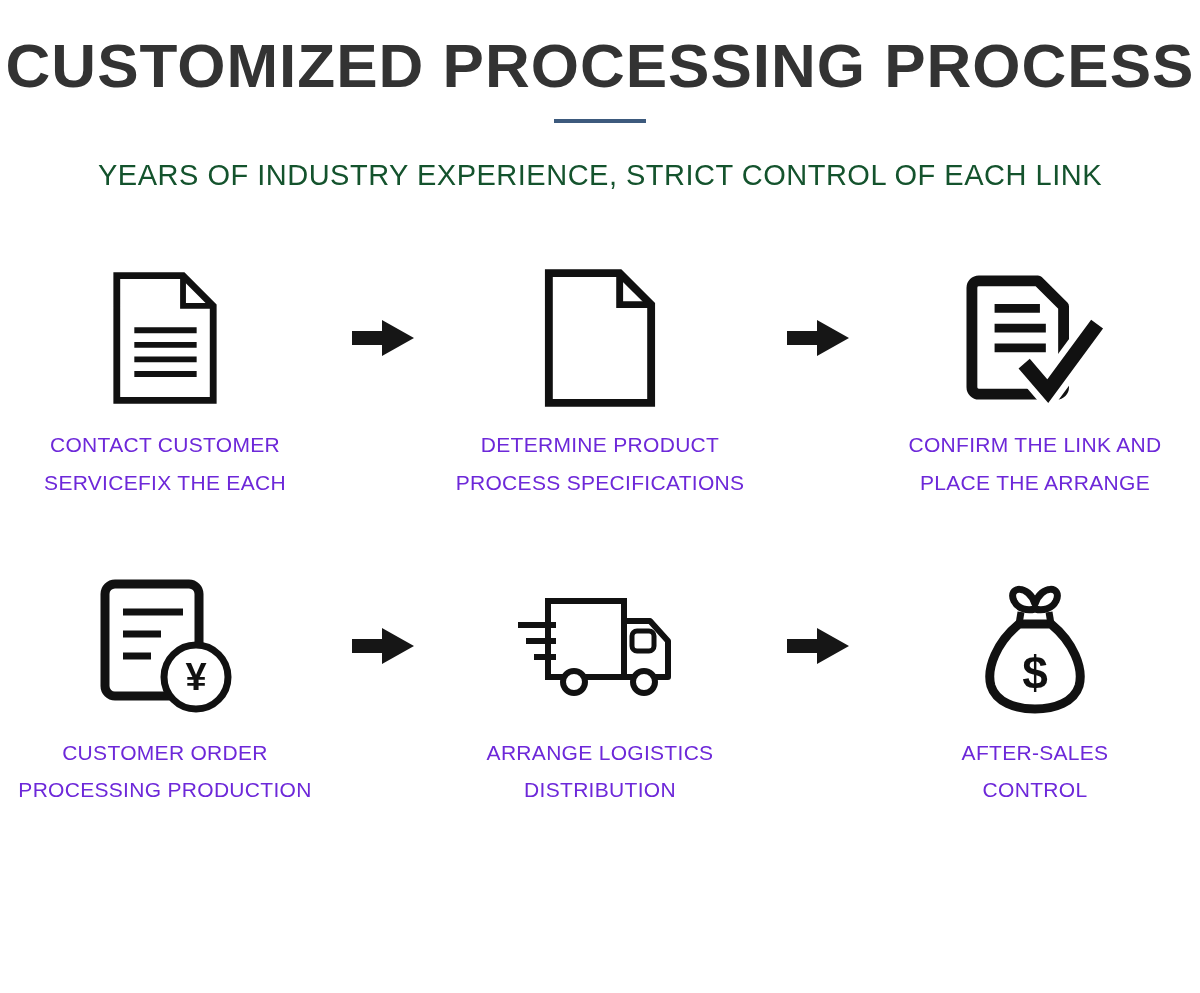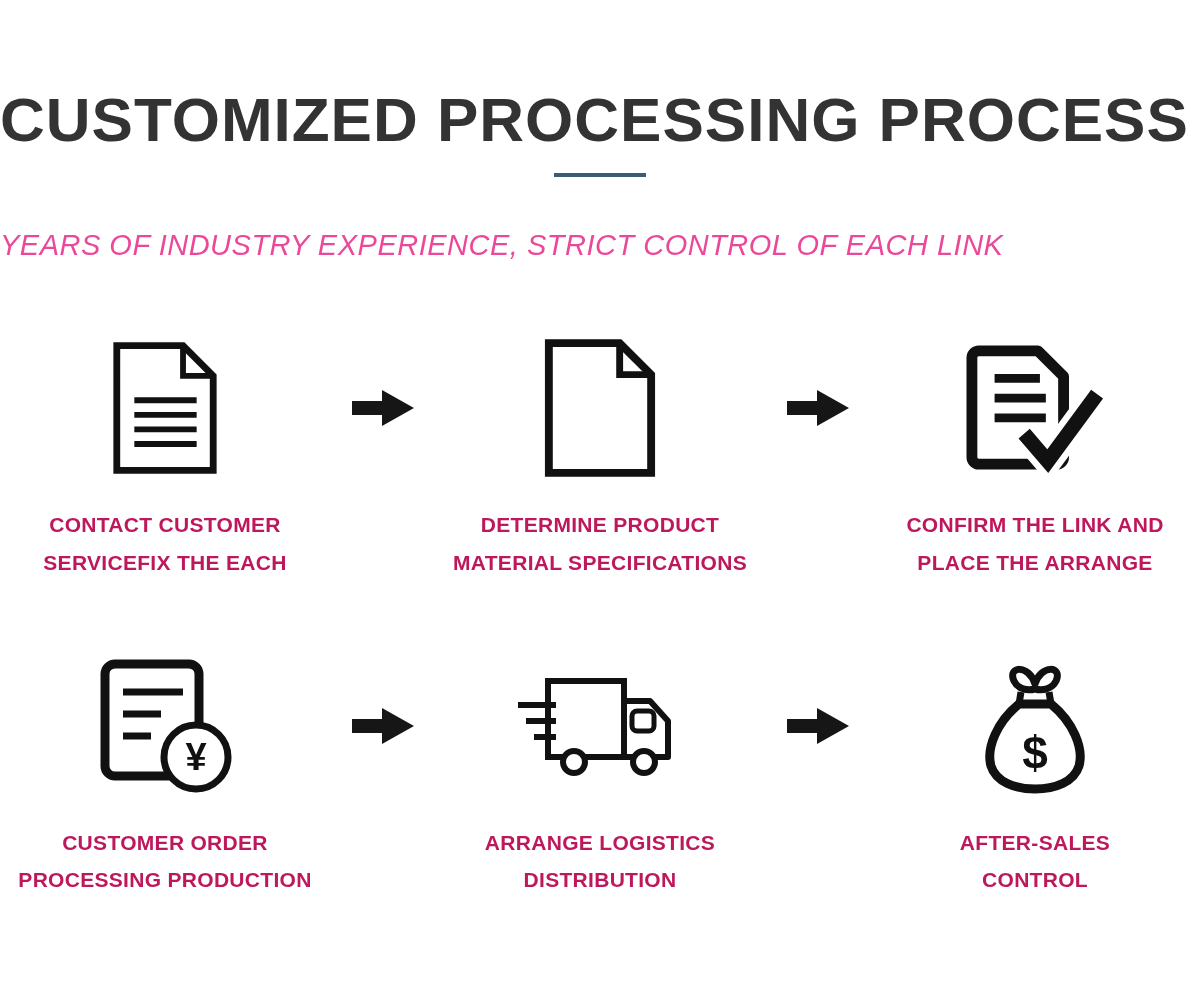--- a/index.html
+++ b/index.html
@@ -1,31 +1,31 @@
 <!DOCTYPE html>
 <html><head>
 <meta charset="utf-8">
 <style>
   * { margin:0; padding:0; box-sizing:border-box; }
   html,body { background:#ffffff; }
   body { font-family:"Liberation Sans", sans-serif; }
   .page { width:1200px; height:993px; background:#ffffff; overflow:hidden; margin:0 auto; }
 
-  .header { text-align:left; padding-top:84px; }
+  .header { text-align:center; padding-top:30px; }
   .title { font-size:62px; font-weight:bold; color:#333333; letter-spacing:1px; }
   .divider { width:92px; height:4px; background:#3d5a7d; margin:18px auto 0; }
-  .subtitle { margin-top:52px; font-size:29px; color:#ec4899; letter-spacing:0.5px; font-weight:500;font-style:italic; }
+  .subtitle { margin-top:36px; font-size:29px; color:#14532d; letter-spacing:0.5px; font-weight:500; }
 
   .flow { margin-top:66px; }
   .row { display:flex; justify-content:center; align-items:flex-start; }
   .row + .row { margin-top:64px; }
   .step { width:330px; text-align:center; }
   .icon-wrap { height:160px; display:flex; align-items:center; justify-content:center; }
   .arrow-cell { width:105px; height:160px; display:flex; align-items:center; justify-content:center; }
-  .label { margin-top:18px; font-size:21px; font-weight:bold; color:#be185d; line-height:1.8; letter-spacing:0.3px; }
+  .label { margin-top:8px; font-size:21px; font-weight:normal; color:#6d28d9; line-height:1.8; letter-spacing:0.3px; }
   .label div { white-space:nowrap; }
   svg { display:block; }
 </style>
 </head>
 <body>
 
 <div class="page">
 
   <div class="header">
     <div class="title">CUSTOMIZED PROCESSING PROCESS</div>
@@ -62,21 +62,21 @@
 
       <div class="step">
         <div class="icon-wrap">
           <svg width="118" height="144" viewBox="0 0 120 146">
             <path d="M8 7 H80 L112 39 V139 H8 Z" fill="none" stroke="#111" stroke-width="8" stroke-linejoin="miter"></path>
             <path d="M80 7 V39 H112" fill="none" stroke="#111" stroke-width="7"></path>
           </svg>
         </div>
         <div class="label">
           <div>DETERMINE PRODUCT</div>
-          <div>MATERIAL SPECIFICATIONS</div>
+          <div>PROCESS SPECIFICATIONS</div>
         </div>
       </div>
 
       <div class="arrow-cell">
         <svg width="62" height="44" viewBox="0 0 62 44">
           <path d="M0 15 H30 V4 L62 22 L30 40 V29 H0 Z" fill="#161616"></path>
         </svg>
       </div>
 
       <div class="step">

